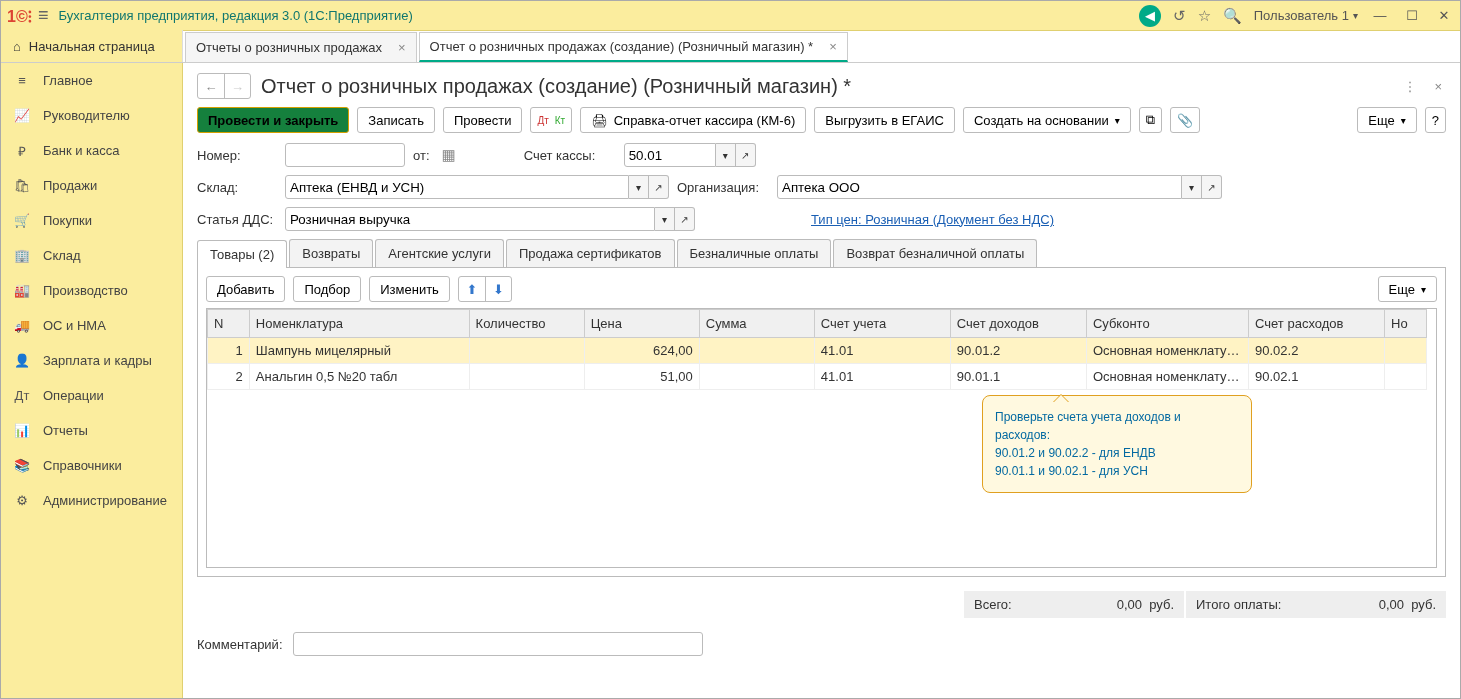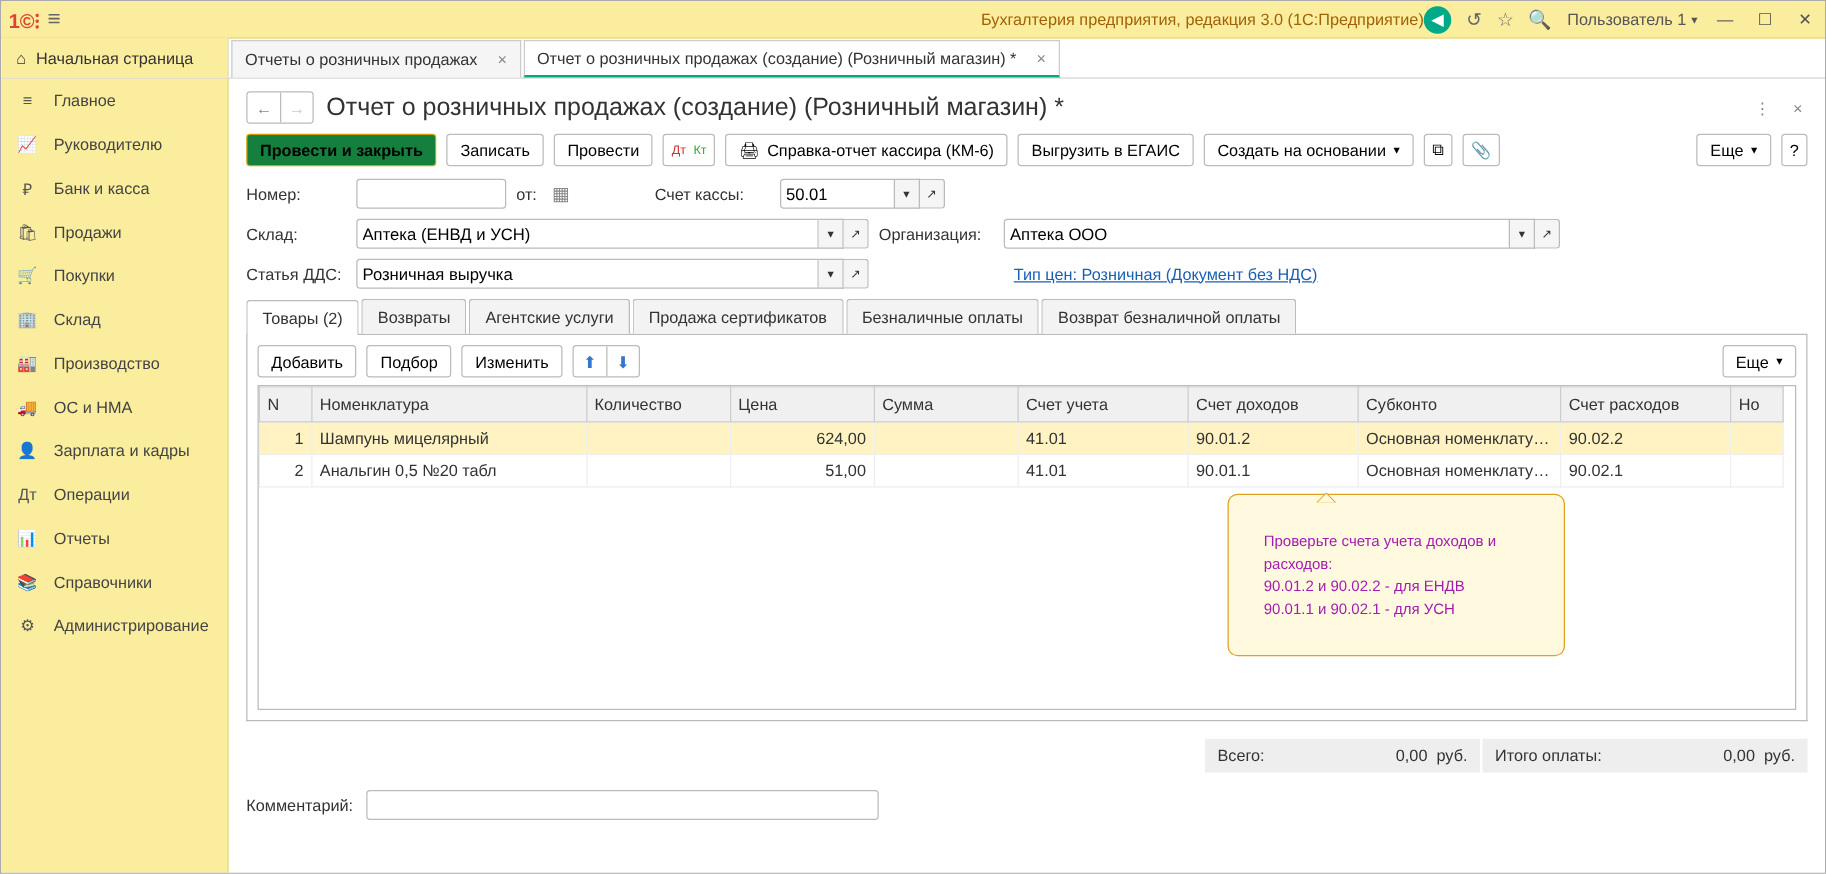--- a/index.html
+++ b/index.html
@@ -2,21 +2,21 @@
 <html><head>
 <meta charset="utf-8">
 <style>
   * { box-sizing: border-box; margin: 0; padding: 0; }
   body { font-family: Arial, sans-serif; font-size: 13px; color: #333; background: #fff; width: 1461px; height: 699px; overflow: hidden; border: 1px solid #aaa; }
   
   
   .title-bar { height: 30px; background: #fbed9e; display: flex; align-items: center; padding: 0 6px; border-bottom: 1px solid #e0d070; }
   .logo-1c { color: #d43; font-weight: bold; font-size: 16px; margin-right: 6px; }
   .hamburger { font-size: 18px; color: #666; cursor: pointer; margin-right: 10px; }
-  .title-text { flex: 1; color: #a16207; font-size: 13px; text-align: right; }
+  .title-text { flex: 1; color: #0f766e; font-size: 13px; }
   .title-right { display: flex; align-items: center; gap: 12px; }
   .circle-bell { width: 22px; height: 22px; border-radius: 50%; background: #0a8; display: flex; align-items: center; justify-content: center; color: #fff; }
   .ico { cursor: pointer; color: #666; font-size: 15px; }
   .user-block { display:flex; align-items:center; gap:4px; color:#555;}
   .drop-caret { font-size: 10px;}
   .win-btn { width:20px; text-align:center; cursor:pointer; color:#555;}
   
   
   .body-wrap { display: flex; height: calc(100% - 30px); }
   
@@ -73,21 +73,21 @@
   
   .data-table-wrap{ border:1px solid #bbb; overflow-x:auto; height:260px; position:relative; background:#fff;}
   table.data{ border-collapse:collapse; width:1220px;}
   table.data th{ background:#f0f0f0; border:1px solid #ccc; padding:4px 6px; text-align:left; font-weight:normal; height:28px;}
   table.data td{ border:1px solid #eee; padding:4px 6px; height:26px;}
   tr.selected td{ background:#fff3c4;}
   td.num{ text-align:right;}
   td.redu{ border-bottom:1px dotted #d00;}
   
   
-  .callout{ position:absolute; top:86px; left:775px; width:270px; background:#fff9e0; border:1px solid #e0a020; border-radius:8px; padding:28px; color:#a21caf; font-size:12px; line-height:1.5;}
+  .callout{ position:absolute; top:86px; left:775px; width:270px; background:#fff9e0; border:1px solid #e0a020; border-radius:8px; padding:12px; color:#0369a1; font-size:12px; line-height:1.5;}
   .callout::before{ content:''; position:absolute; top:-10px; left:70px; border:8px solid transparent; border-bottom-color:#e0a020;}
   .callout::after{ content:''; position:absolute; top:-8px; left:71px; border:7px solid transparent; border-bottom-color:#fff9e0;}
   
   
   .totals{ display:flex; justify-content:flex-end; gap:0; margin-top:14px;}
   .total-cell{ background:#eee; padding:6px 10px; display:flex; gap:30px; min-width:220px; justify-content:space-between;}
   .total-cell + .total-cell{ margin-left:2px;}
   
   .comment-row{ display:flex; align-items:center; gap:10px; margin-top:14px;}
 </style>
@@ -235,21 +235,21 @@
           <div class="input-grp">
             <input class="input" style="width: 92px;" value="50.01">
             <span class="inp-btn">▾</span>
             <span class="inp-btn">↗</span>
           </div>
         </div>
 
         <div class="form-row">
           <span class="flabel">Склад:</span>
           <div class="input-grp">
-            <input class="input" style="width: 370px;" value="Аптека (ЕНВД и УСН)">
+            <input class="input" style="width: 344px;" value="Аптека (ЕНВД и УСН)">
             <span class="inp-btn">▾</span>
             <span class="inp-btn">↗</span>
           </div>
           <span class="flabel" style="width:92px">Организация:</span>
           <div class="input-grp">
             <input class="input" style="width: 405px;" value="Аптека ООО">
             <span class="inp-btn">▾</span>
             <span class="inp-btn">↗</span>
           </div>
         </div>

